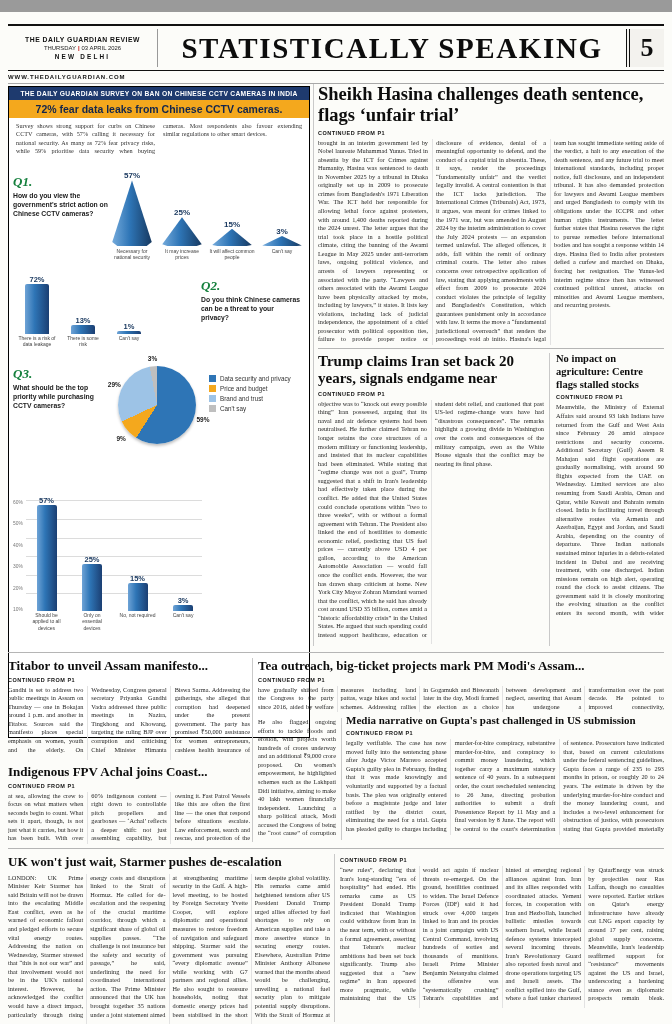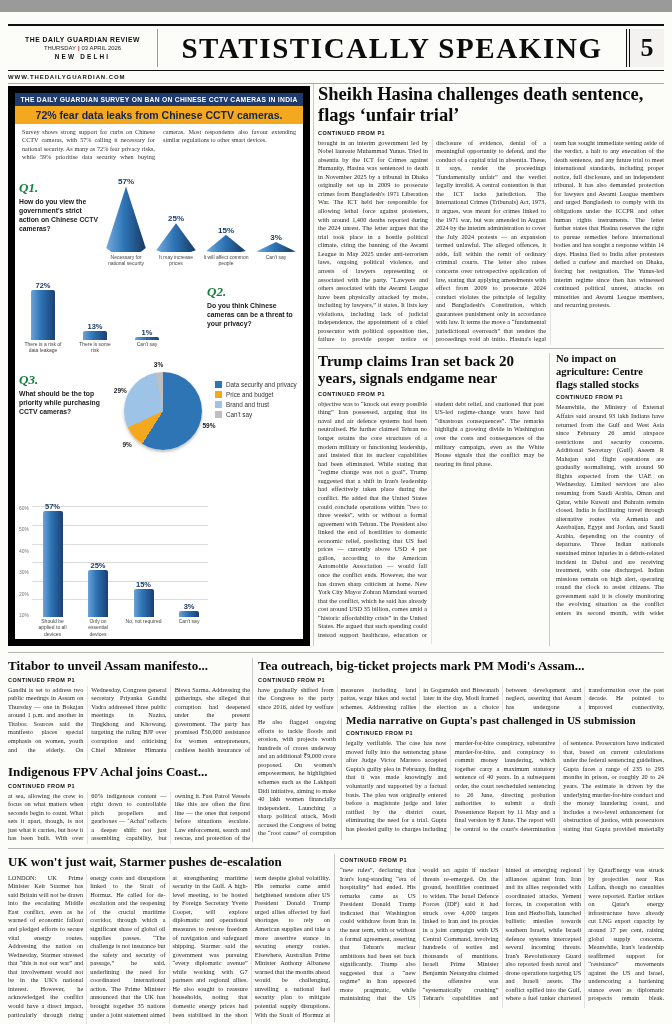--- a/index.html
+++ b/index.html
@@ -19,40 +19,40 @@
   .redpipe{color:#c00000;font-weight:700;margin:0 2px}
   .pcity{font:700 6.4px "Liberation Sans",sans-serif;letter-spacing:2.2px;color:#111}
   .mast-title{flex:1;display:flex;align-items:center;justify-content:center;
               font:700 29px "Liberation Serif",serif;letter-spacing:1.6px;color:#0d0d0d;white-space:nowrap}
   .mast-no{width:38px;border-left:4px double #111;display:flex;align-items:center;justify-content:center;
            font:700 26px "Liberation Serif",serif;color:#0d0d0d;background:#f3f2ee}
   .webline{left:8px;top:61px;width:656px;height:11px;border-bottom:1px solid #a8a8a8;
            font:700 6px "Liberation Sans",sans-serif;letter-spacing:.9px;color:#111;line-height:9px}
 
   
-  .survey{left:8px;top:74px;width:302px;height:560px;border:7px solid #000000;background:#fff;overflow:hidden}
+  .survey{left:8px;top:74px;width:302px;height:652px;border:1px solid #000000;background:#fff;overflow:hidden}
   .s-banner{background:#1e3a6e;color:#fff;font:700 6.7px "Liberation Sans",sans-serif;
             text-align:center;letter-spacing:.3px;padding:3px 2px}
   .s-head{background:#f4a81d;color:#12264d;font:700 10.5px "Liberation Sans",sans-serif;
           text-align:center;padding:3px 0}
   .s-intro{font-size:6.2px;line-height:1.35;columns:2;column-gap:8px;column-fill:auto;
            padding:4px 7px;text-align:justify;color:#333;height:44px;overflow:hidden}
   .qrow{display:flex;padding:2px 4px;align-items:flex-start}
   .qcard .qno{display:block;font:italic 700 13px "Liberation Serif",serif;color:#15803d;margin-bottom:2px}
   .qcard .qtext{display:block;font:700 6.8px "Liberation Sans",sans-serif;color:#1a1a1a;line-height:1.32}
   .q1row{height:106px}
   .q1row .qcard{width:96px;padding-top:10px}
   .conechart{flex:1;display:flex;align-items:flex-end;gap:4px;height:100px}
   .citem{display:flex;flex-direction:column;align-items:center;justify-content:flex-end;width:46px;height:100%}
   .cone{display:block;width:42px;background:linear-gradient(90deg,#79aede,#2e75b6 45%,#16365c);
         clip-path:polygon(50% 0,97% 94%,85% 100%,15% 100%,3% 94%)}
   .cval{font:700 8px "Liberation Sans",sans-serif;color:#17365d}
   .ccat{font:5px "Liberation Sans",sans-serif;color:#444;text-align:center;line-height:1.25;margin-top:2px;height:16px}
   .q2row{height:84px}
-  .barchart{display:flex;align-items:flex-end;gap:12px}
+  .barchart{display:flex;align-items:flex-end;gap:6px}
   .q2chart{width:182px;height:78px;padding-left:4px}
   .bitem{display:flex;flex-direction:column;align-items:center;justify-content:flex-end;width:40px;height:100%}
   .bar{display:block;width:24px;background:linear-gradient(90deg,#6ea3d6,#2e75b6 40%,#1b3f73);border-radius:2px 2px 0 0}
   .bval{font:700 7.5px "Liberation Sans",sans-serif;color:#17365d}
   .bcat{font:5px "Liberation Sans",sans-serif;color:#444;text-align:center;line-height:1.25;margin-top:1px;height:13px}
   .q2row .qcard{flex:1;padding:8px 2px 0 6px}
   .q3row{height:124px}
   .q3row .qcard{width:92px;padding-top:12px}
   .piewrap{position:relative;width:104px;height:104px}
   .pie{position:absolute;left:13px;top:12px;width:78px;height:78px;border-radius:50%;

